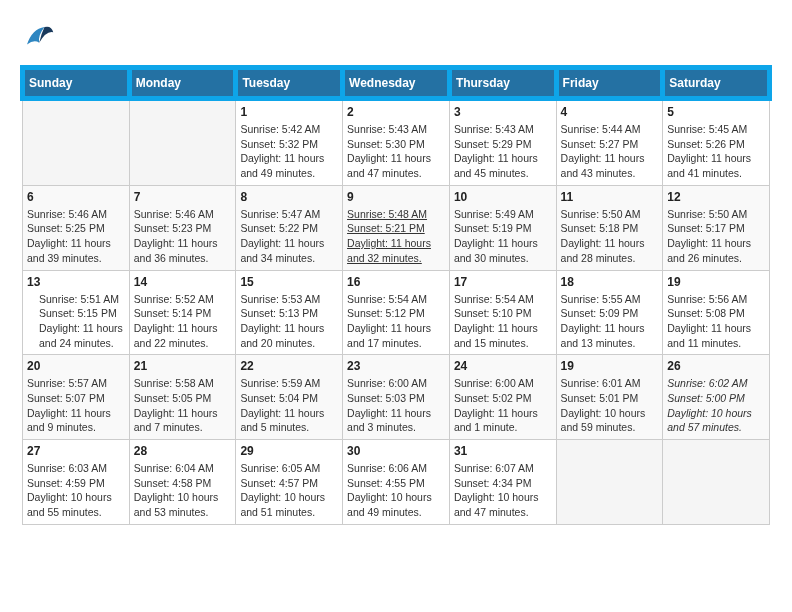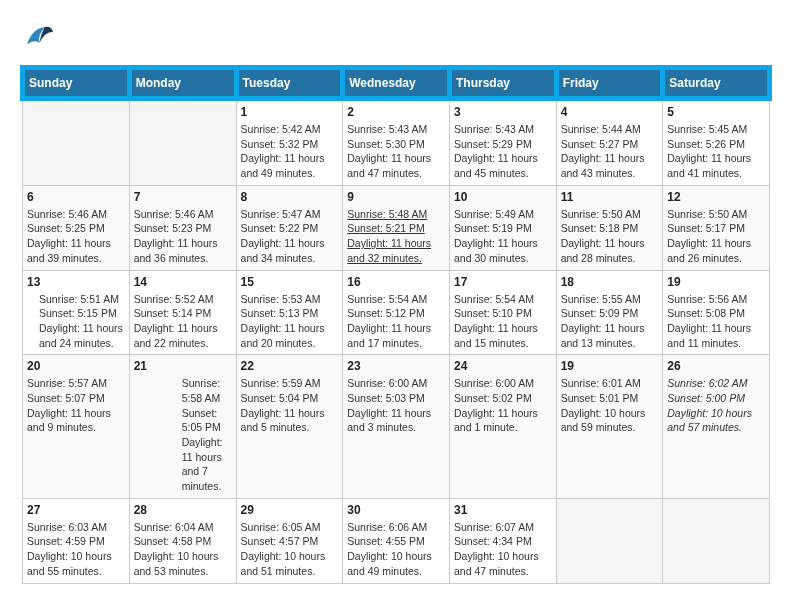--- a/index.html
+++ b/index.html
@@ -239,21 +239,21 @@
       </tr>
       <tr>
         <td>
           <div class="day-num">20</div>
           <div class="day-info" style="white-space: pre-line;">Sunrise: 5:57 AM
 Sunset: 5:07 PM
 Daylight: 11 hours and 9 minutes.</div>
         </td>
         <td>
           <div class="day-num">21</div>
-          <div class="day-info" style="white-space: pre-line; margin-left: 48px;">Sunrise: 5:58 AM
+          <div class="day-info" style="white-space: pre-line;">Sunrise: 5:58 AM
 Sunset: 5:05 PM
 Daylight: 11 hours and 7 minutes.</div>
         </td>
         <td>
           <div class="day-num">22</div>
           <div class="day-info" style="white-space: pre-line;">Sunrise: 5:59 AM
 Sunset: 5:04 PM
 Daylight: 11 hours and 5 minutes.</div>
         </td>
         <td>

